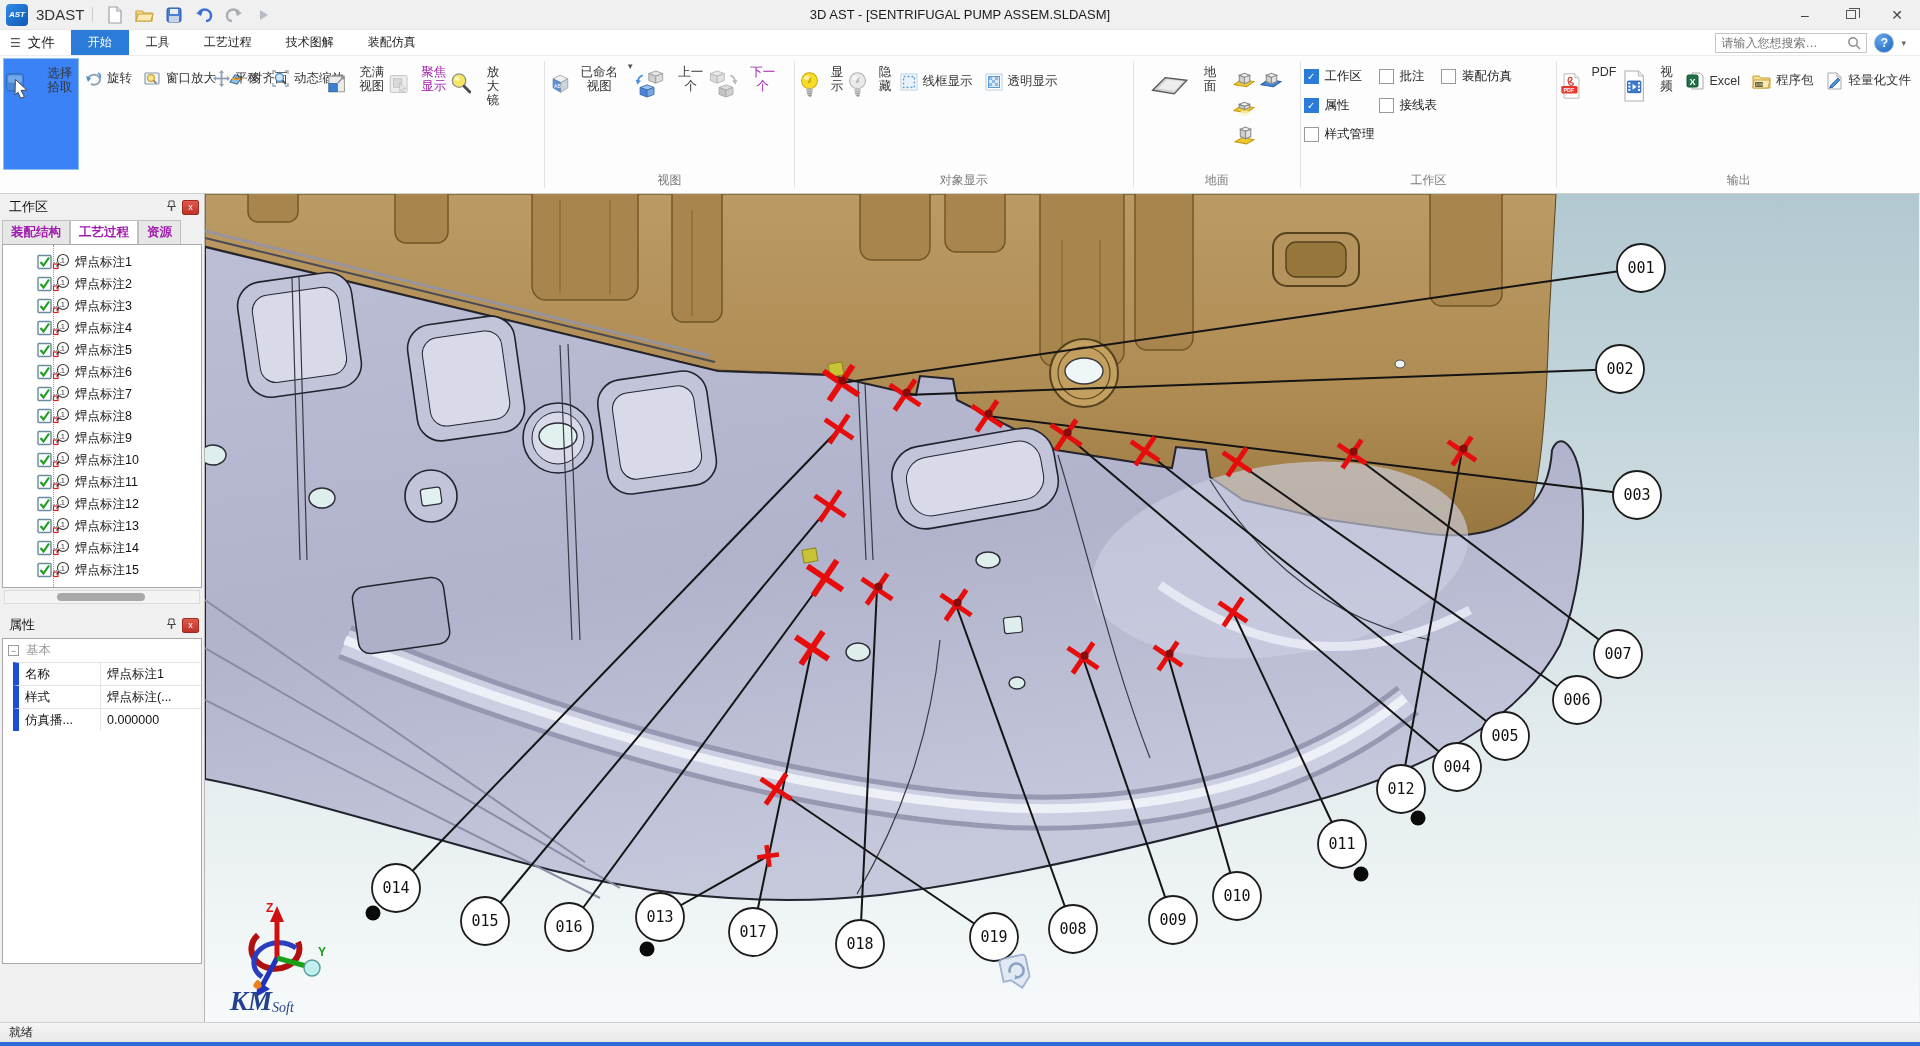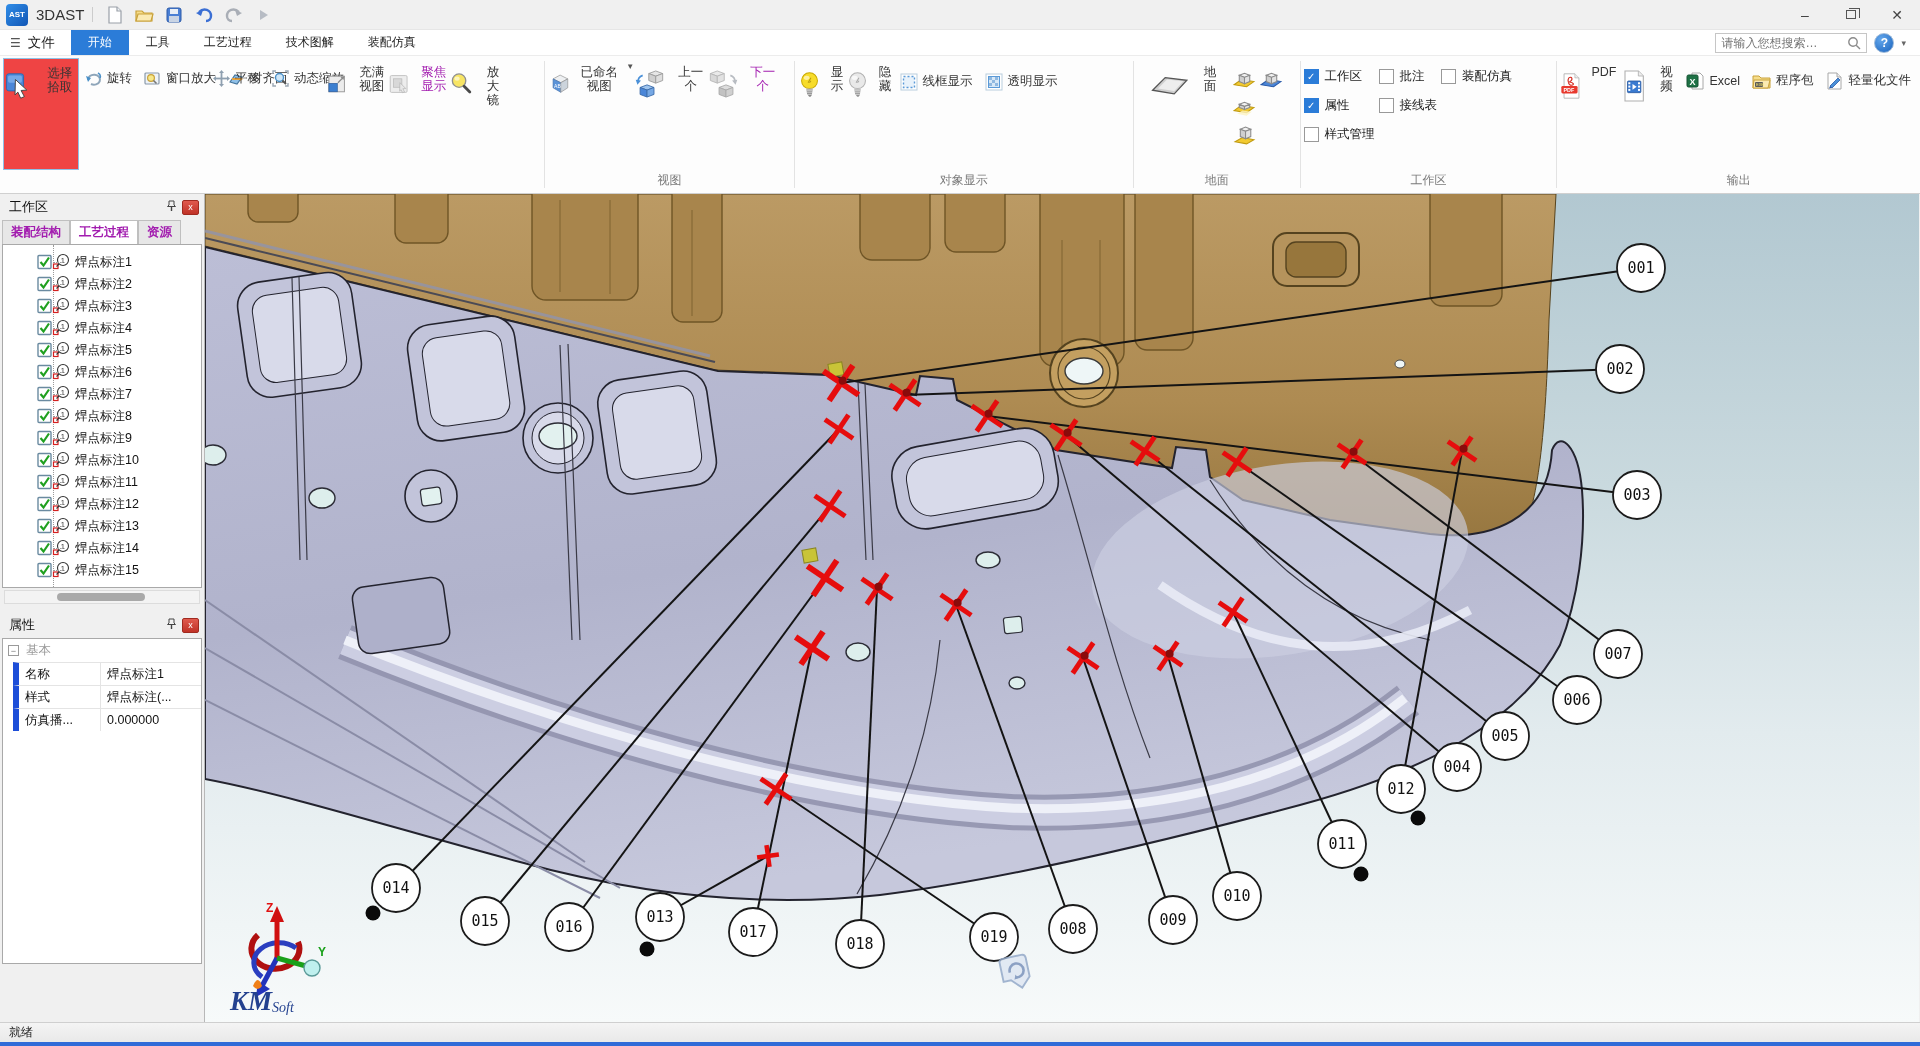--- a/index.html
+++ b/index.html
@@ -1,21 +1,21 @@
 <!DOCTYPE html>
 <html><head>
 <meta charset="utf-8">
 <style>
 *{margin:0;padding:0;box-sizing:border-box}
 html,body{width:1920px;height:1046px;overflow:hidden}
 body{font-family:"Liberation Sans","DejaVu Sans",sans-serif;font-size:13px;color:#222;background:#f0f0f0}
 .ic{display:inline-flex;align-items:center;justify-content:center}
 
 .titlebar{height:30px;background:#f0f0f0;display:flex;align-items:center;position:relative;border-bottom:1px solid #e6e6e6}
-.logo{width:22px;height:22px;margin-left:6px;border-radius:4px;background:linear-gradient(135deg,#2f8de8,#1156b5);color:#fff;font-size:8px;font-weight:bold;display:flex;align-items:center;justify-content:center;}
+.logo{width:22px;height:22px;margin-left:6px;border-radius:4px;background:linear-gradient(135deg,#2f8de8,#1156b5);color:#fff;font-size:8px;font-weight:bold;display:flex;align-items:center;justify-content:center;font-style:italic}
 .appname{font-size:15px;margin:0 8px;color:#333}
 .tb-sep{width:1px;height:15px;background:#ccc;margin:0 6px 0 0}
 .tb-btn{width:30px;height:26px;display:flex;align-items:center;justify-content:center}
 .tb-title{position:absolute;left:0;right:0;text-align:center;font-size:13px;color:#1a1a1a;pointer-events:none}
 .win-controls{margin-left:auto;display:flex;z-index:1}
 .win-btn{width:46px;height:29px;display:flex;align-items:center;justify-content:center;color:#444;font-size:14px}
 .restore-box{width:10px;height:9px;border:1px solid #555;position:relative;background:#f0f0f0}
 .restore-box:before{content:'';position:absolute;left:2px;top:-3px;width:10px;height:9px;border:1px solid #555;border-left:none;border-bottom:none}
 
 .menubar{height:26px;background:#fff;display:flex;align-items:center;border-bottom:1px solid #ececec;position:relative}
@@ -29,21 +29,21 @@
 .help-btn{width:20px;height:20px;border-radius:50%;background:radial-gradient(circle at 35% 30%,#63a7ec,#1a63bd);color:#fff;display:flex;align-items:center;justify-content:center;font-size:12px;font-weight:bold;border:1px solid #9bb8d8}
 .caret{color:#666;font-size:9px}
 
 .ribbon{height:138px;background:#fdfdfd;border-bottom:1px solid #d0d0d0;display:flex}
 .rgroup{display:flex;flex-direction:column;padding:2px 3px 0}
 .rcontent{flex:1;display:flex;align-items:flex-start}
 .rlabel{text-align:center;font-size:12px;color:#7a7a7a;padding:1px 0 4px}
 .rsep{width:1px;background:#e3e3e3;margin:5px 0}
 .bigbtn{width:76px;display:flex;align-items:flex-start;padding-top:7px;gap:8px;font-size:12.5px;color:#333;text-align:center}
 .bigbtn .cap{line-height:14px}
-.bigbtn.sel{background:#ef4444;border:1px solid #8fc0e6;height:112px}
+.bigbtn.sel{background:#3b82f6;border:1px solid #8fc0e6;height:112px}
 .bigbtn.dis{color:#a21caf}
 .n60{width:62px}.n70{width:72px}.n84{width:86px}.n46{width:48px}.n54{width:56px}
 .smallcol{display:flex;flex-direction:row;padding-top:7px}
 .smallbtn{display:flex;align-items:center;gap:5px;height:27px;font-size:12.5px;padding:0 6px;white-space:nowrap;color:#333}
 .ck-cols{display:flex;gap:4px;padding-top:10px}
 .ck-col{display:flex;flex-direction:column;gap:12px}
 .ck{display:flex;align-items:center;gap:6px;font-size:12.5px;white-space:nowrap}
 .ckbox{width:15px;height:15px;border:1px solid #999;background:#fff;display:flex;align-items:center;justify-content:center;font-size:10px;color:#fff}
 .ck.on .ckbox{background:#2b7cd8;border-color:#2b7cd8}
 .cubegrid{display:grid;grid-template-columns:26px 26px;grid-auto-rows:27px;padding-top:8px;gap:1px}
@@ -117,20 +117,21 @@
       <svg width="20" height="16" viewBox="0 0 20 16">
         <path d="M15,5 C10,0 3,3 3,9 C3,12 5,14 8,14" fill="none" stroke="#a9aeb6" stroke-width="2.4"></path>
         <path d="M18,6 L11,3 L13,9 Z" fill="#a9aeb6"></path>
       </svg>
     </div>
   <div class="tb-btn">
       <svg width="10" height="12" viewBox="0 0 10 12">
         <path d="M1,1 L9,6 L1,11 Z" fill="#b7bcc4"></path>
       </svg>
     </div>
+  <div class="tb-title">3D AST - [SENTRIFUGAL PUMP ASSEM.SLDASM]</div>
   <div class="win-controls">
     <div class="win-btn">–</div>
     <div class="win-btn">
         <span class="restore-box"></span>
       </div>
     <div class="win-btn">✕</div>
   </div>
 </div>
 
 <div class="menubar">

